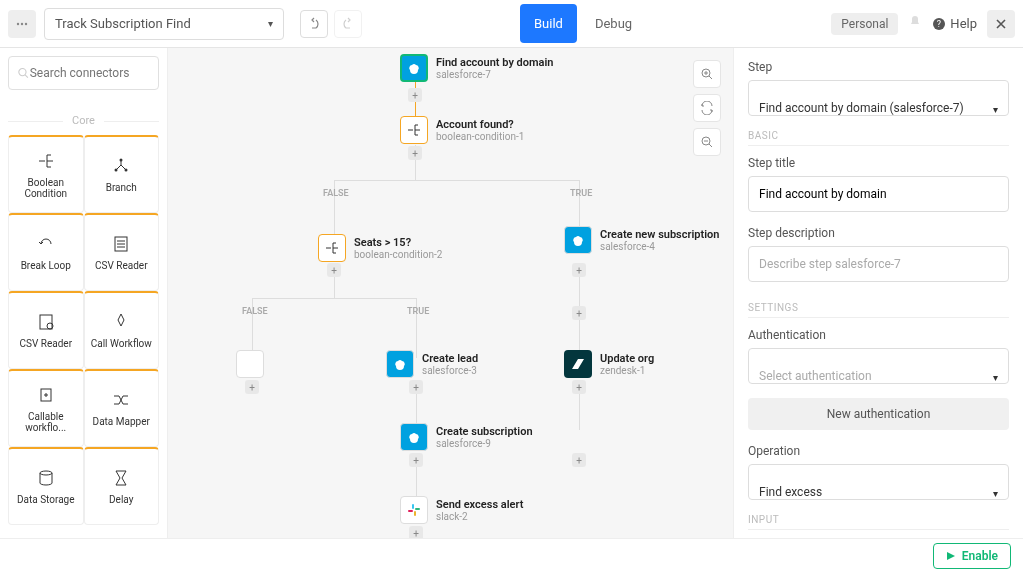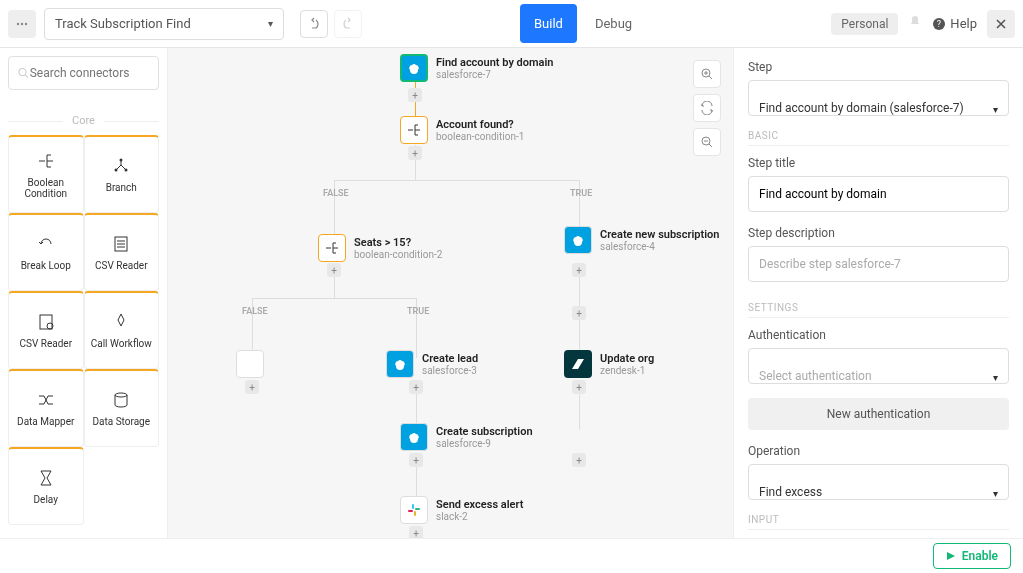--- a/index.html
+++ b/index.html
@@ -159,20 +159,27 @@
           <span>CSV Reader</span>
         </div>
       <div class="conn">
           <svg viewBox="0 0 20 20">
             <path d="M10 2l3 6-3 6-3-6z" fill="none" stroke="#333"></path>
           </svg>
           <span>Call Workflow</span>
         </div>
       <div class="conn">
           <svg viewBox="0 0 20 20">
+            <rect x="5" y="4" width="10" height="12" fill="none" stroke="#333"></rect>
+            <path d="M10 8v4m-2-2h4" stroke="#333"></path>
+          </svg>
+          <span>Callable workflo...</span>
+        </div>
+      <div class="conn">
+          <svg viewBox="0 0 20 20">
             <path d="M3 6h5l4 8h5M3 14h5l4-8h5" stroke="#333" fill="none"></path>
           </svg>
           <span>Data Mapper</span>
         </div>
       <div class="conn">
           <svg viewBox="0 0 20 20">
             <ellipse cx="10" cy="5" rx="6" ry="2" fill="none" stroke="#333"></ellipse>
             <path d="M4 5v10a6 2 0 0 0 12 0V5" fill="none" stroke="#333"></path>
           </svg>
           <span>Data Storage</span>

